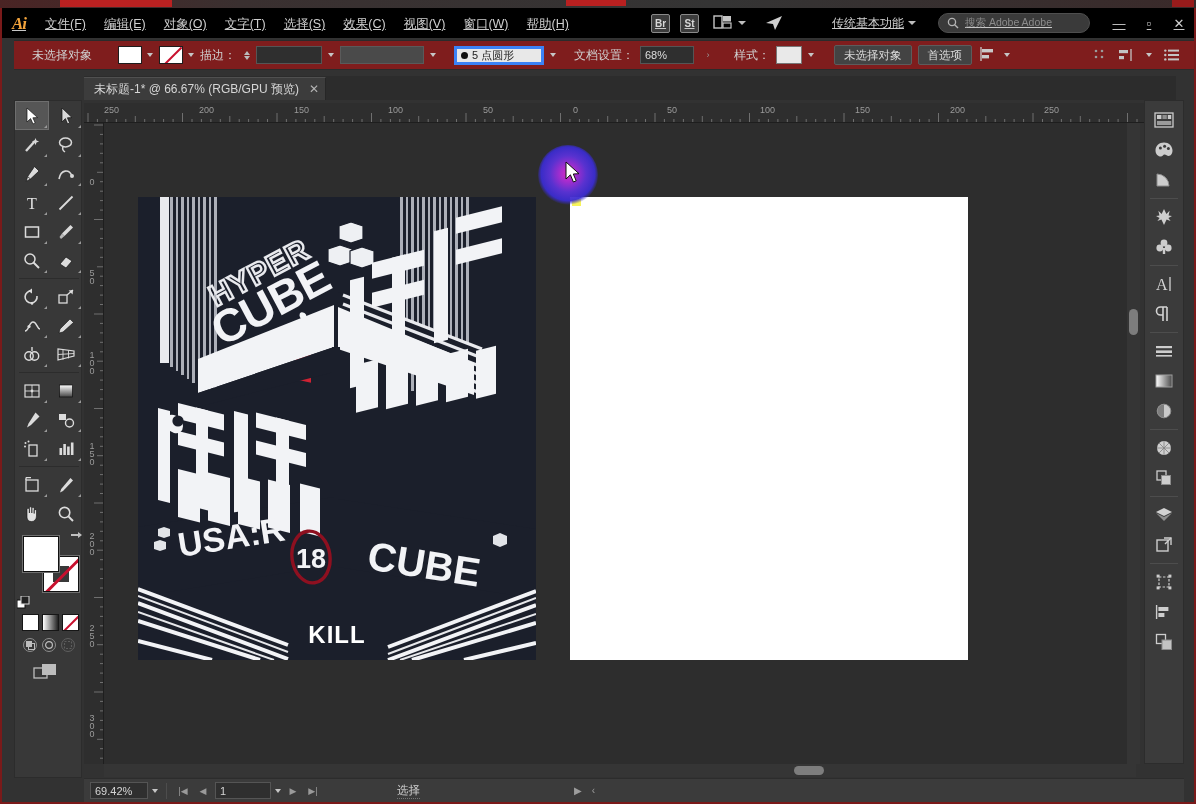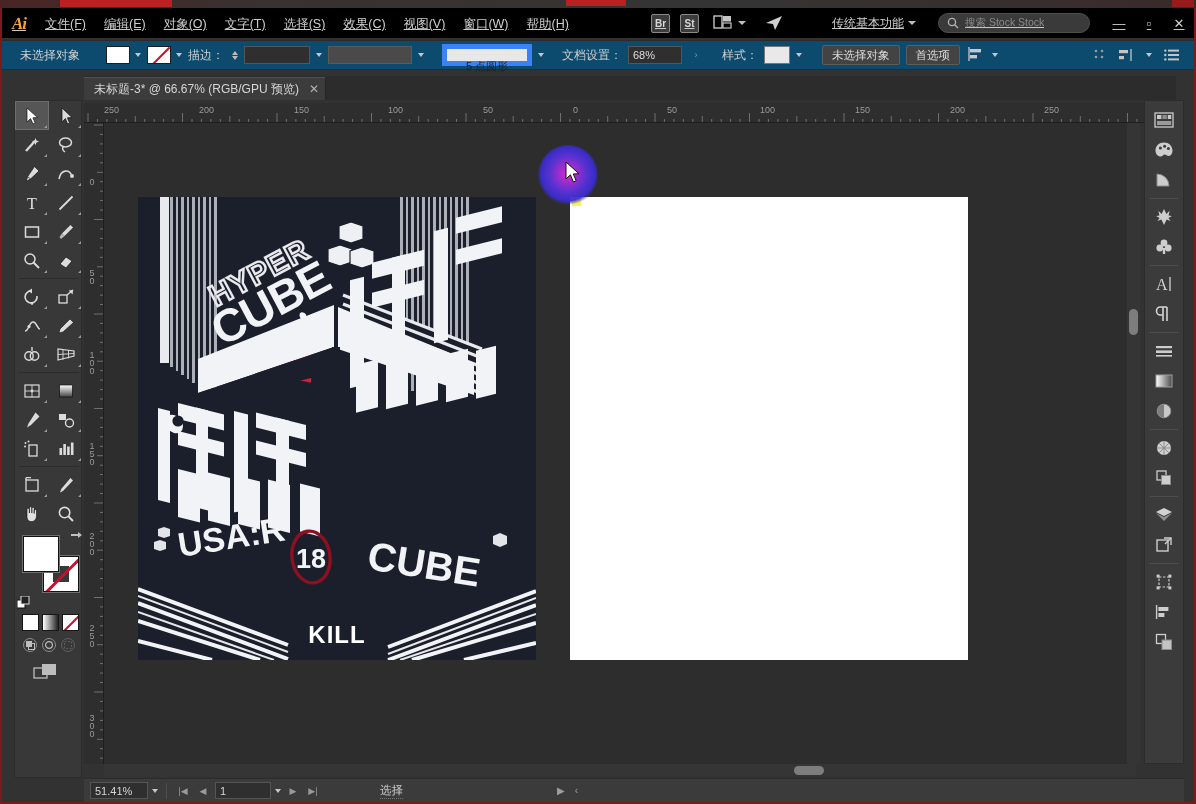--- a/index.html
+++ b/index.html
@@ -48,22 +48,22 @@
     display:flex; align-items:center; gap:6px;
     width:152px; height:20px; background:#3a3a3a; border:1px solid #4e4e4e; border-radius:10px;
     margin-left:14px; padding:0 8px;
   }
   .stock-search .ph { font-size:10.5px; color:#8b8b8b; white-space:nowrap; overflow:hidden;}
   .wbtns { display:flex; align-items:center; margin-left:14px; }
   .wbtn { width:30px; height:28px; display:flex; align-items:center; justify-content:center; color:#cfcfcf; font-size:13px;}
 
   
   .controlbar {
-    position:absolute; top:40px; left:2px; right:2px; height:30px;
-    background:#0c4a6e; border-top:1px solid #2b2b2b; border-bottom:1px solid #2b2b2b;
+    position:absolute; top:40px; left:14px; right:2px; height:30px;
+    background:#7f1d1d; border-top:1px solid #2b2b2b; border-bottom:1px solid #2b2b2b;
     display:flex; align-items:center; padding-left:18px; gap:6px;
   }
   .cb-label { font-size:12px; color:#cfcfcf; }
   .swatch-box { width:24px; height:18px; border:1px solid #1d1d1d; background:#fff; }
   .swatch-none {
     width:24px; height:18px; border:1px solid #1d1d1d; background:#fff; position:relative; overflow:hidden;
   }
   .swatch-none::after{
     content:""; position:absolute; top:-4px; left:10px; width:2px; height:30px;
     background:#c8102e; transform:rotate(45deg);
@@ -72,22 +72,22 @@
   .dd { display:flex; align-items:center; gap:5px; }
   .stroke-weight {
     width:66px; height:18px; background:#2f2f2f; border:1px solid #555; display:flex; align-items:center; padding:0 4px;
   }
   .spinner { display:flex; flex-direction:column; gap:1px; margin-left:2px;}
   .spinner i { width:0;height:0;border-left:3px solid transparent;border-right:3px solid transparent;}
   .spin-up { border-bottom:4px solid #bbb; }
   .spin-dn { border-top:4px solid #bbb; }
   .profile-box { width:84px; height:18px; background:#4a4a4a; border:1px solid #5a5a5a; }
   .brush-box {
-    width:90px;height:19px;background:#e8e8e8;border:5px solid #3b82f6;color:#222;
-    display:flex;align-items:center;gap:4px;padding:6px 4px;font-size:11px;flex-direction:column;
+    width:90px;height:19px;background:#e8e8e8;border:3px solid #3b82f6;color:#222;
+    display:flex;align-items:center;gap:4px;padding:6px 4px;font-size:11px;
   }
   .brush-dot{width:7px;height:7px;border-radius:50%;background:#111;}
   .op-field {
     width:54px;height:18px;background:#2f2f2f;border:1px solid #555;color:#ddd;font-size:11px;
     display:flex;align-items:center;padding:0 4px;
   }
   .style-box{width:26px;height:18px;background:#e9e9e9;border:1px solid #777;}
   .cb-btn {
     height:20px; padding:0 9px; background:#434343; border:1px solid #5c5c5c;
     color:#dcdcdc; font-size:11.5px; display:flex;align-items:center;border-radius:2px;
@@ -210,21 +210,21 @@
     position:absolute; left:84px; right:12px; bottom:2px; height:24px;
     background:#3b3b3b; border-top:1px solid #2c2c2c;
     display:flex; align-items:center; gap:4px; padding-left:6px; font-size:11px; color:#cfcfcf;
   }
   .zoomfield {
     width:58px; height:17px; background:#2f2f2f; border:1px solid #555;
     display:flex;align-items:center;padding-left:4px;font-size:11px;color:#d5d5d5;
   }
   .nav-btn { width:16px;height:17px;display:flex;align-items:center;justify-content:center;color:#9a9a9a;font-size:9px;}
   .pagefield{width:56px;height:17px;background:#2f2f2f;border:1px solid #555;display:flex;align-items:center;padding-left:4px;color:#d5d5d5;}
-  .status-text { margin-left:55px; color:#d0d0d0; font-size:11.5px; border-bottom:1px dotted #777; }
+  .status-text { margin-left:72px; color:#d0d0d0; font-size:11.5px; border-bottom:1px dotted #777; }
   .status-arrows { margin-left:150px; display:flex; gap:10px; color:#9d9d9d; font-size:10px;}
   .sb-sep { width:1px; height:16px; background:#4d4d4d; margin:0 4px;}
   svg { display:block; }
 </style>
 </head>
 <body>
 
 <div class="app-frame"></div>
 
 <div class="ghost-strip">
@@ -261,21 +261,21 @@
         <path d="M2 9 L18 2 L11 16 L9 10 Z" fill="#cfcfcf"></path>
       </svg>
     </div>
     <div class="workspace-label">传统基本功能</div>
     <div class="caret"></div>
     <div class="stock-search">
       <svg width="12" height="12" viewBox="0 0 12 12">
         <circle cx="5" cy="5" r="3.6" fill="none" stroke="#b4b4b4" stroke-width="1.3"></circle>
         <line x1="7.7" y1="7.7" x2="11" y2="11" stroke="#b4b4b4" stroke-width="1.4"></line>
       </svg>
-      <span class="ph">搜索 Stock Stock</span>
+      <span class="ph">搜索 Adobe Adobe</span>
     </div>
     <div class="wbtns">
       <div class="wbtn">—</div>
       <div class="wbtn">▫</div>
       <div class="wbtn close">✕</div>
     </div>
   </div>
 </div>
 
 <div class="controlbar">
@@ -349,21 +349,21 @@
         <circle cx="1.3" cy="2.6" r="1.2" fill="#c4c4c4"></circle>
         <circle cx="1.3" cy="7" r="1.2" fill="#c4c4c4"></circle>
         <circle cx="1.3" cy="11.4" r="1.2" fill="#c4c4c4"></circle>
       </svg>
     </div>
   </div>
 </div>
 
 <div class="tabstrip">
   <div class="doctab">
-    <span>未标题-3* @ 66.67% (RGB/GPU 预览)</span>
+    <span>未标题-1* @ 66.67% (RGB/GPU 预览)</span>
     <span class="tab-x">✕</span>
   </div>
 </div>
 
 <div class="toolpanel">
   <div class="tool-grid">
 
     <div class="tool active">
       <svg width="16" height="18" viewBox="0 0 16 18">
           <path d="M3 1 L3 15 L6.6 11.6 L9 17 L11.2 15.9 L8.9 10.8 L13.6 10.6 Z" fill="#fff" stroke="#111" stroke-width=".7"></path>
@@ -1125,21 +1125,21 @@
   </div>
   <div class="rd-btn">
     <svg width="18" height="18" viewBox="0 0 18 18">
       <rect x="1.5" y="1.5" width="9" height="9" fill="none" stroke="#cdcdcd" stroke-width="1.3"></rect>
       <rect x="7" y="7" width="9.5" height="9.5" fill="#c3c3c3" stroke="#8b8b8b" stroke-width="1"></rect>
     </svg>
   </div>
 </div>
 
 <div class="statusbar">
-  <div class="zoomfield">51.41%</div>
+  <div class="zoomfield">69.42%</div>
   <span class="mini-caret"></span>
   <div class="sb-sep"></div>
   <div class="nav-btn">|◀</div>
   <div class="nav-btn">◀</div>
   <div class="pagefield">1</div>
   <span class="mini-caret"></span>
   <div class="nav-btn">▶</div>
   <div class="nav-btn">▶|</div>
   <div class="status-text">选择</div>
   <div class="status-arrows">

